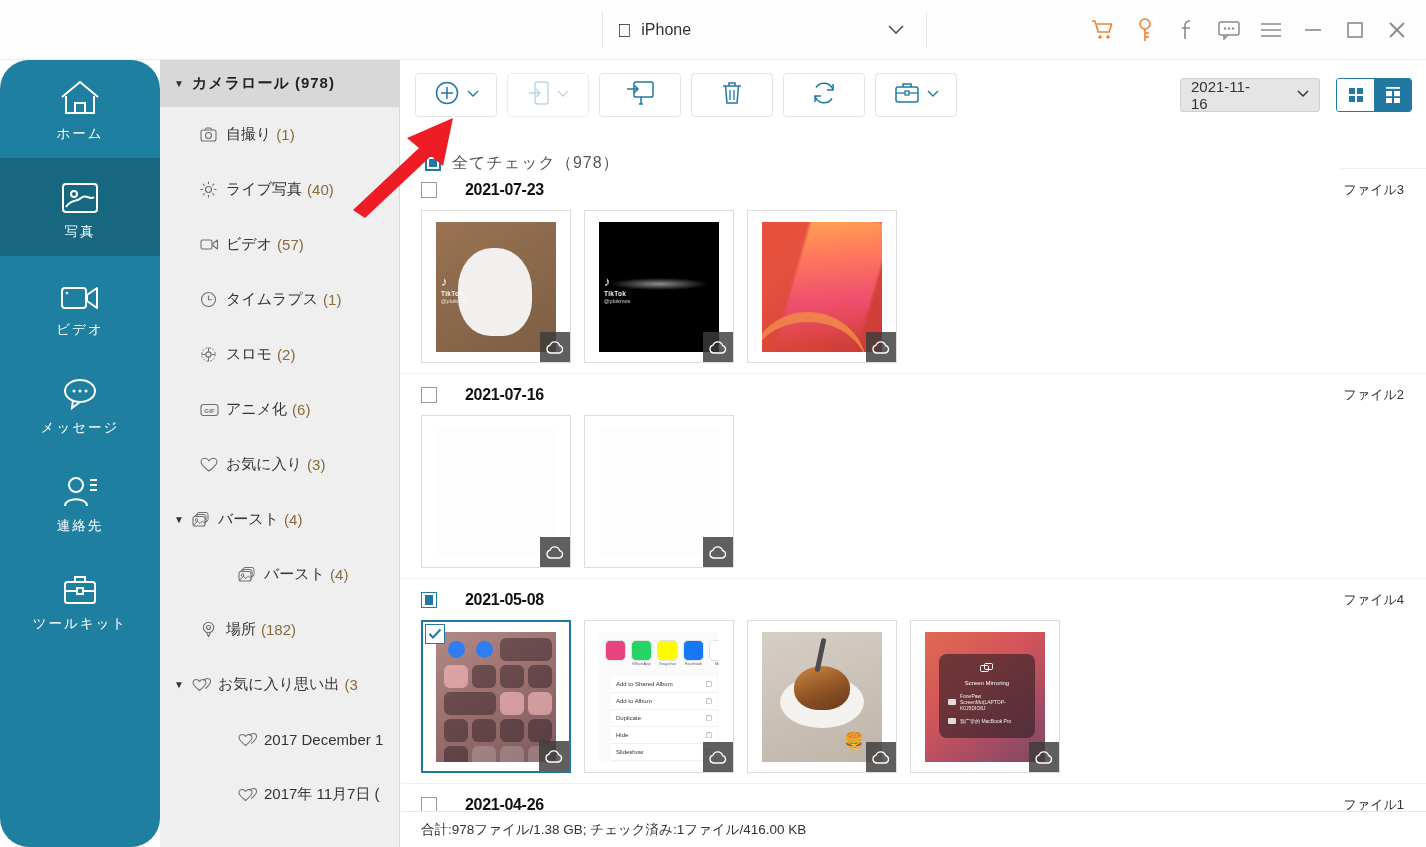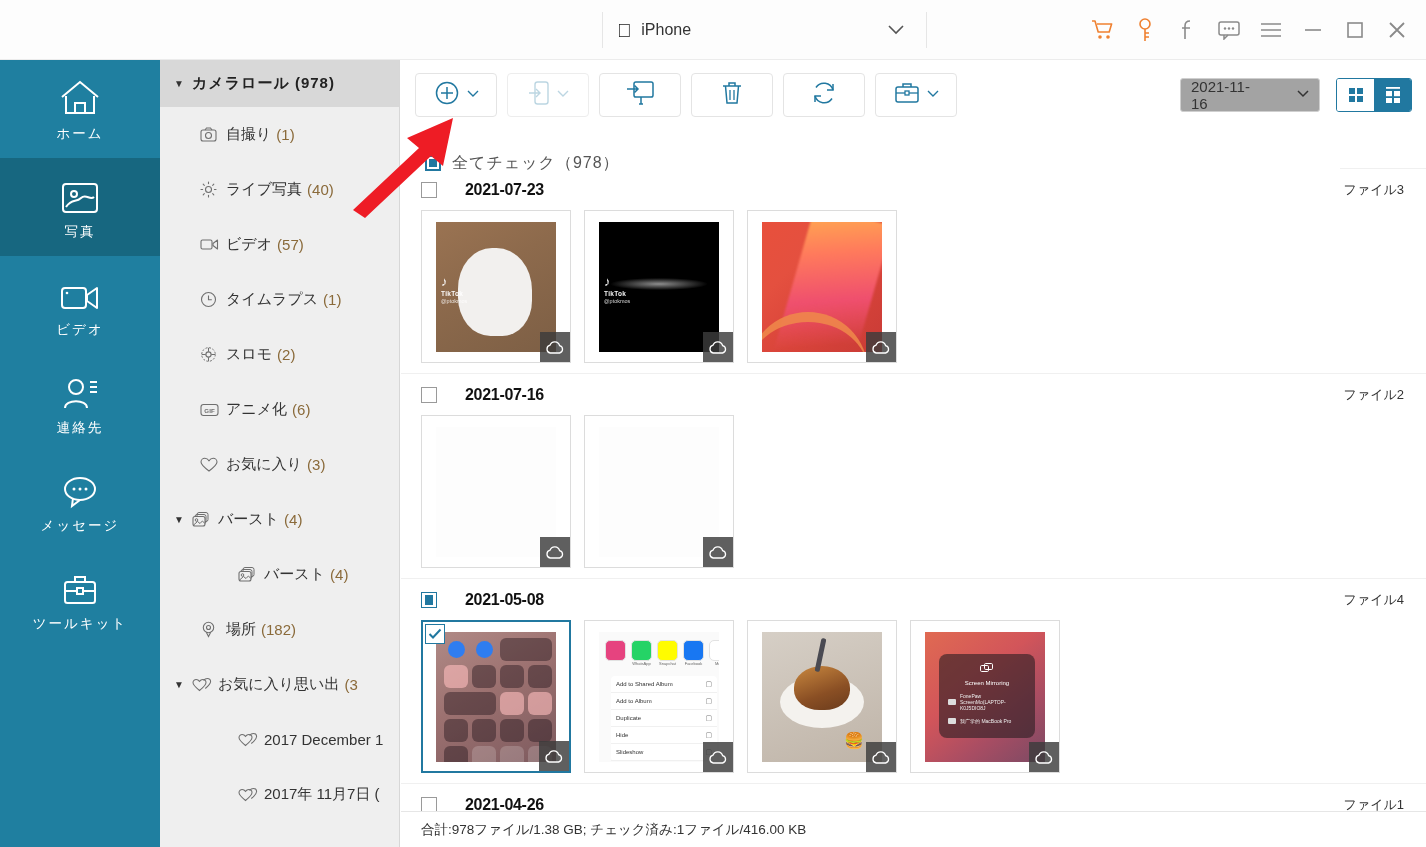--- a/index.html
+++ b/index.html
@@ -36,20 +36,21 @@
   .device-caret { margin-left:auto; margin-right:22px; color:#555; }
 
   .winbtns { position:absolute; right: 8px; top: 0; height:60px; display:flex; align-items:center; }
   .wb { width: 42px; height:60px; display:flex; align-items:center; justify-content:center; cursor:pointer; }
   .wb svg { display:block; }
 
   
   .leftnav {
     position:absolute; left:0; top:60px; width:160px; height:787px;
     background:#1f7fa0;
+    border-radius:29px;
   }
   .nav-item {
     height:98px; display:flex; flex-direction:column; align-items:center;
     justify-content:center; cursor:pointer; color:#ffffff;
   }
   .nav-item.active { background:#176780; }
   .nav-icon { height:42px; display:flex; align-items:flex-end; justify-content:center; }
   .nav-label { font-size:13.5px; margin-top:8px; letter-spacing:2px; }
 
   
@@ -82,21 +83,21 @@
   .tb-btn {
     width:82px; height:44px; border:1px solid #e4e4e4; border-radius:4px;
     background:#fff; display:flex; align-items:center; justify-content:center;
     margin-right:10px; cursor:pointer; color:#2178a0;
   }
   .tb-btn.disabled { color:#bcd6e2; border-color:#ededed; cursor:default; }
   .tb-btn .car { margin-left:7px; font-size:9px; }
   .tb-right { margin-left:auto; display:flex; align-items:center; }
   .date-select {
     width:140px; height:34px; border:1px solid #cfcfcf; border-radius:3px;
-    display:flex; align-items:center; padding:4px 10px; cursor:pointer; background:#a3a3a3;
+    display:flex; align-items:center; padding:4px 10px; cursor:pointer; background:#e5e5e5;
     margin-right:16px;
     gap:35px;
   }
   .date-select .dv { font-size:15px; color:#333; }
   .date-select .dc { margin-left:auto; font-size:9px; color:#444; }
   .viewtog { display:flex; border:1px solid #2178a0; border-radius:3px; overflow:hidden; }
   .vt { width:37px; height:32px; display:flex; align-items:center; justify-content:center; cursor:pointer; background:#fff; }
   .vt.on { background:#2178a0; }
 
   .checkall {
@@ -298,39 +299,39 @@
         <svg width="42" height="30" viewBox="0 0 42 30">
             <rect x="3" y="5" width="24" height="20" rx="3" stroke="#fff" stroke-width="2" fill="none"></rect>
             <circle cx="8" cy="10" r="1.3" fill="#fff"></circle>
             <path d="M28 12 L38 5 V25 L28 18 Z" stroke="#fff" stroke-width="2" fill="none" stroke-linejoin="round"></path>
           </svg>
       </span>
       <span class="nav-label">ビデオ</span>
     </div>
     <div class="nav-item">
       <span class="nav-icon">
-        <svg width="40" height="34" viewBox="0 0 40 34">
-            <circle cx="16" cy="10" r="7" stroke="#fff" stroke-width="2" fill="none"></circle>
-            <path d="M5 31 C5 22 27 22 27 31" stroke="#fff" stroke-width="2" fill="none"></path>
-            <path d="M30 5 h7 M30 10 h7 M30 15 h7" stroke="#fff" stroke-width="1.8"></path>
-          </svg>
-      </span>
-      <span class="nav-label">連絡先</span>
-    </div>
-    <div class="nav-item">
-      <span class="nav-icon">
         <svg width="38" height="34" viewBox="0 0 38 34">
             <ellipse cx="19" cy="14" rx="15" ry="11" stroke="#fff" stroke-width="2" fill="none"></ellipse>
             <path d="M12 23 L11 31 L19 25" stroke="#fff" stroke-width="2" fill="none"></path>
             <circle cx="13" cy="14" r="1.5" fill="#fff"></circle>
             <circle cx="19" cy="14" r="1.5" fill="#fff"></circle>
             <circle cx="25" cy="14" r="1.5" fill="#fff"></circle>
           </svg>
       </span>
       <span class="nav-label">メッセージ</span>
+    </div>
+    <div class="nav-item">
+      <span class="nav-icon">
+        <svg width="40" height="34" viewBox="0 0 40 34">
+            <circle cx="16" cy="10" r="7" stroke="#fff" stroke-width="2" fill="none"></circle>
+            <path d="M5 31 C5 22 27 22 27 31" stroke="#fff" stroke-width="2" fill="none"></path>
+            <path d="M30 5 h7 M30 10 h7 M30 15 h7" stroke="#fff" stroke-width="1.8"></path>
+          </svg>
+      </span>
+      <span class="nav-label">連絡先</span>
     </div>
     <div class="nav-item">
       <span class="nav-icon">
         <svg width="40" height="34" viewBox="0 0 40 34">
             <rect x="5" y="9" width="30" height="21" rx="2.5" stroke="#fff" stroke-width="2" fill="none"></rect>
             <path d="M15 9 V4 h10 v5" stroke="#fff" stroke-width="2" fill="none"></path>
             <path d="M5 18 h30" stroke="#fff" stroke-width="2"></path>
             <rect x="17" y="15" width="6" height="6" stroke="#fff" stroke-width="2" fill="#1f7fa0"></rect>
           </svg>
       </span>

